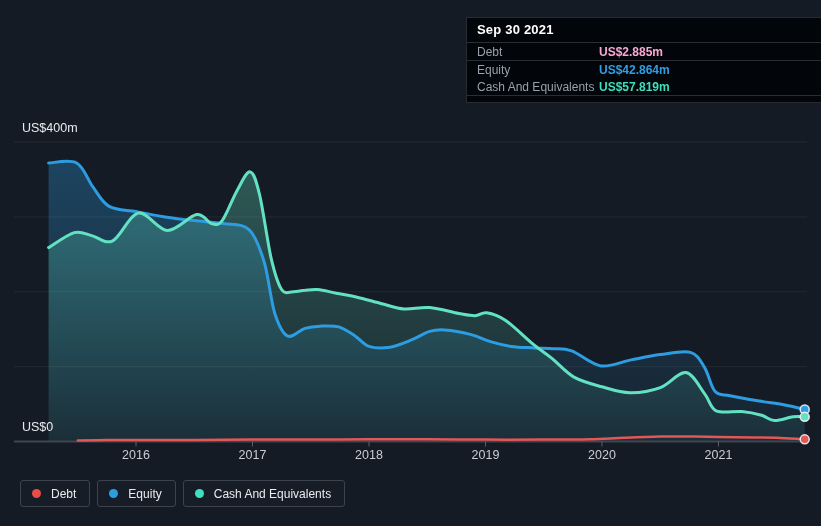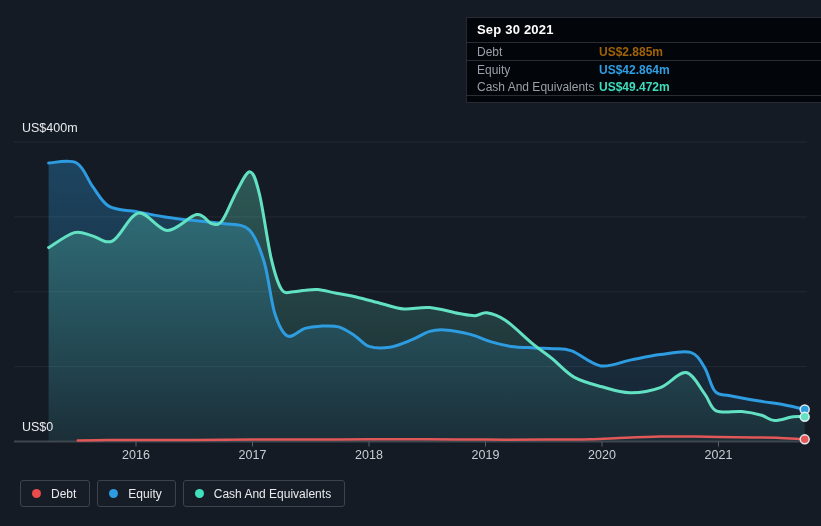--- a/index.html
+++ b/index.html
@@ -14,21 +14,21 @@
     background:#020509;border:1px solid #272B30;padding-bottom:6px;
   }
   .tt-title{
     padding:4px 10px 5px 10px;font-size:13px;font-weight:bold;color:#FFFFFF;
     border-bottom:1px solid #2A2D32;letter-spacing:.2px;
   }
   .tt-row{display:flex;align-items:center;padding:0 10px;font-size:12px;height:17px;}
   .tt-row.bb{border-bottom:1px solid #2A2D32;}
   .tt-label{width:122px;flex:none;color:#99A0A7;}
   .tt-value{font-weight:bold;}
-  .c-debt{color:#a16207;}
+  .c-debt{color:#f9a8d4;}
   .c-equity{color:#2F9FE4;}
   .c-cash{color:#3EDFBC;}
   .c-ratio-strong{color:#FFFFFF;font-weight:bold;}
   .c-ratio-muted{color:#99A0A7;font-weight:normal;margin-left:4px;}
   
   .legend{position:absolute;left:20px;top:480px;display:flex;gap:7px;}
   .legend-item{
     display:flex;align-items:center;gap:10px;height:27px;box-sizing:border-box;
     border:1px solid #3C434D;border-radius:3px;padding:0 13px 0 11px;
     background:rgba(255,255,255,0.01);cursor:pointer;
@@ -86,21 +86,21 @@
     <div class="tt-row bb">
       <span class="tt-label">Debt</span>
       <span class="tt-value c-debt">US$2.885m</span>
     </div>
     <div class="tt-row">
       <span class="tt-label">Equity</span>
       <span class="tt-value c-equity">US$42.864m</span>
     </div>
     <div class="tt-row bb">
       <span class="tt-label">Cash And Equivalents</span>
-      <span class="tt-value c-cash">US$49.472m</span>
+      <span class="tt-value c-cash">US$57.819m</span>
     </div>
   </div>
 
   <div class="legend">
     <div class="legend-item">
       <span class="legend-dot" style="background: rgb(234, 75, 75);"></span>
       <span class="legend-label">Debt</span>
     </div>
     <div class="legend-item">
       <span class="legend-dot" style="background: rgb(45, 156, 224);"></span>

